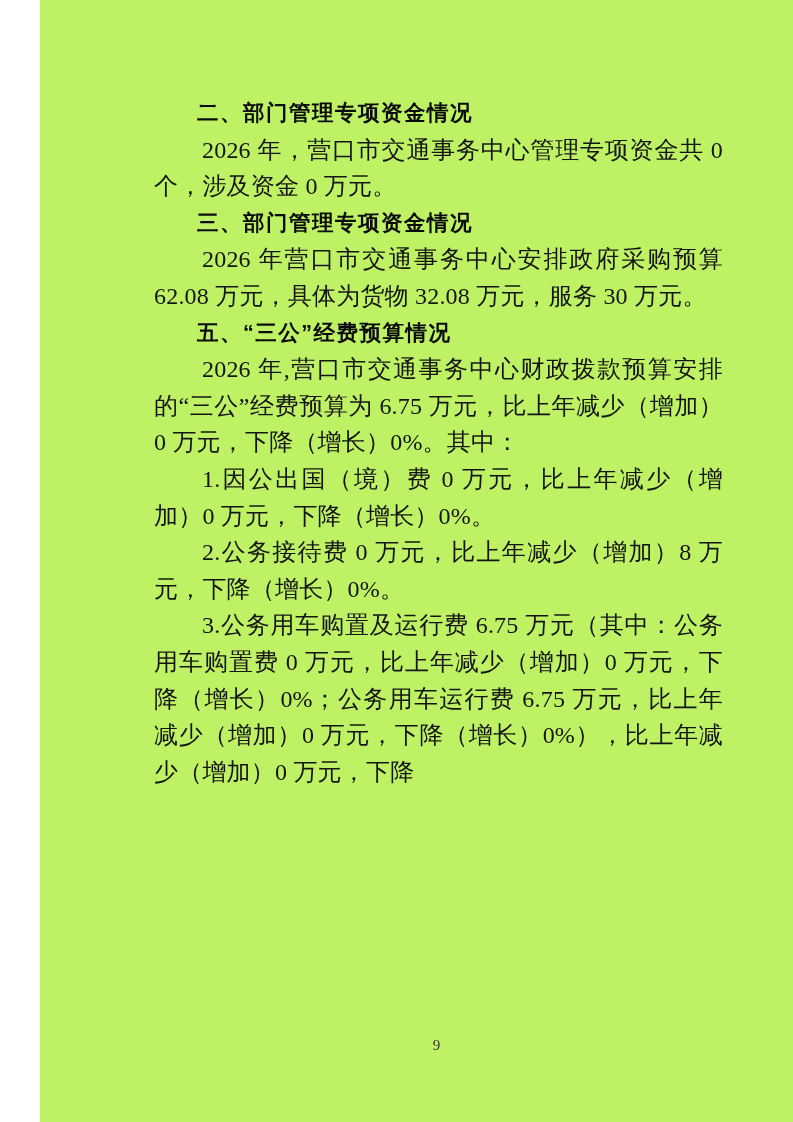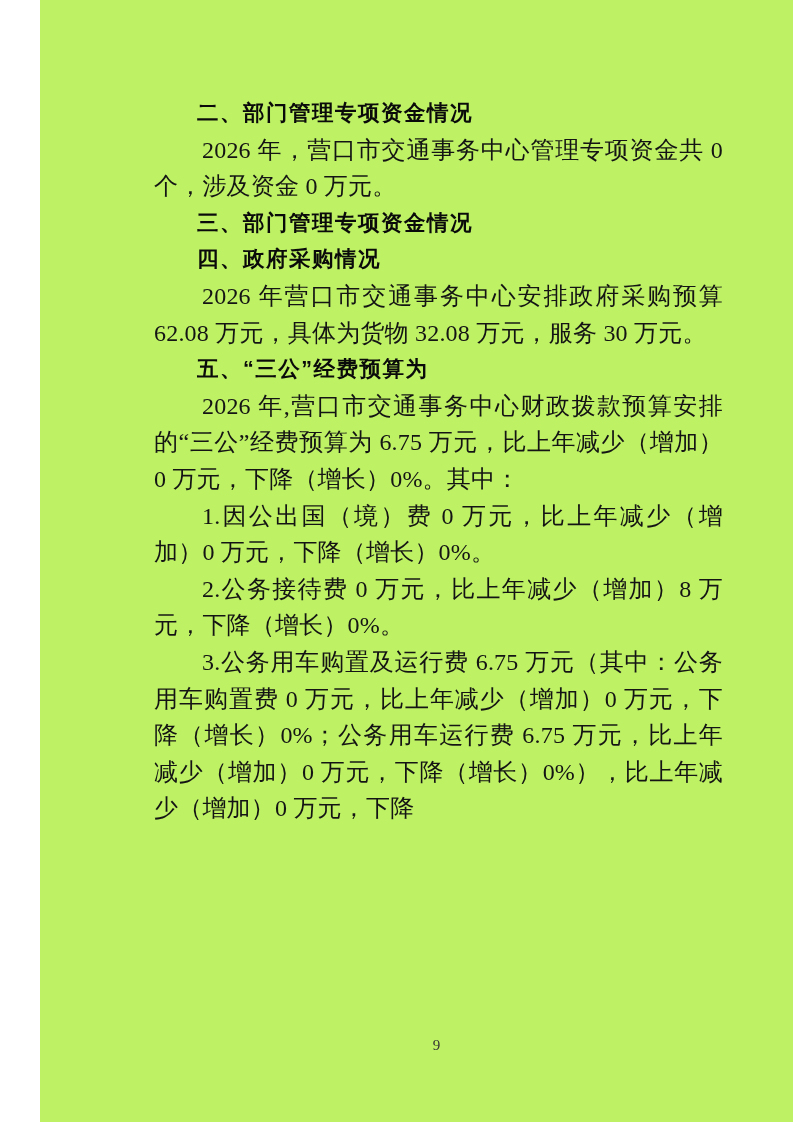--- a/index.html
+++ b/index.html
@@ -56,22 +56,21 @@
   }
 </style>
 </head>
 <body>
 
 <div class="page">
   <div class="doc-content" id="doc-content">
       <p class="doc-heading">二、部门管理专项资金情况</p>
       <p class="doc-paragraph">2026 年，营口市交通事务中心管理专项资金共 0 个，涉及资金 0 万元。</p>
       <p class="doc-heading">三、部门管理专项资金情况</p>
-      <p class="doc-heading">四、政府采购情况</p>
       <p class="doc-paragraph">2026 年营口市交通事务中心安排政府采购预算 62.08 万元，具体为货物 32.08 万元，服务 30 万元。</p>
-      <p class="doc-heading">五、“三公”经费预算为</p>
+      <p class="doc-heading">五、“三公”经费预算情况</p>
       <p class="doc-paragraph">2026 年,营口市交通事务中心财政拨款预算安排的“三公”经费预算为 6.75 万元，比上年减少（增加）0 万元，下降（增长）0%。其中：</p>
       <p class="doc-paragraph">1.因公出国（境）费 0 万元，比上年减少（增加）0 万元，下降（增长）0%。</p>
       <p class="doc-paragraph">2.公务接待费 0 万元，比上年减少（增加）8 万元，下降（增长）0%。</p>
       <p class="doc-paragraph">3.公务用车购置及运行费 6.75 万元（其中：公务用车购置费 0 万元，比上年减少（增加）0 万元，下降（增长）0%；公务用车运行费 6.75 万元，比上年减少（增加）0 万元，下降（增长）0%），比上年减少（增加）0 万元，下降</p>
     </div>
   <div class="page-footer">9</div>
 </div>
 
 </body></html>

